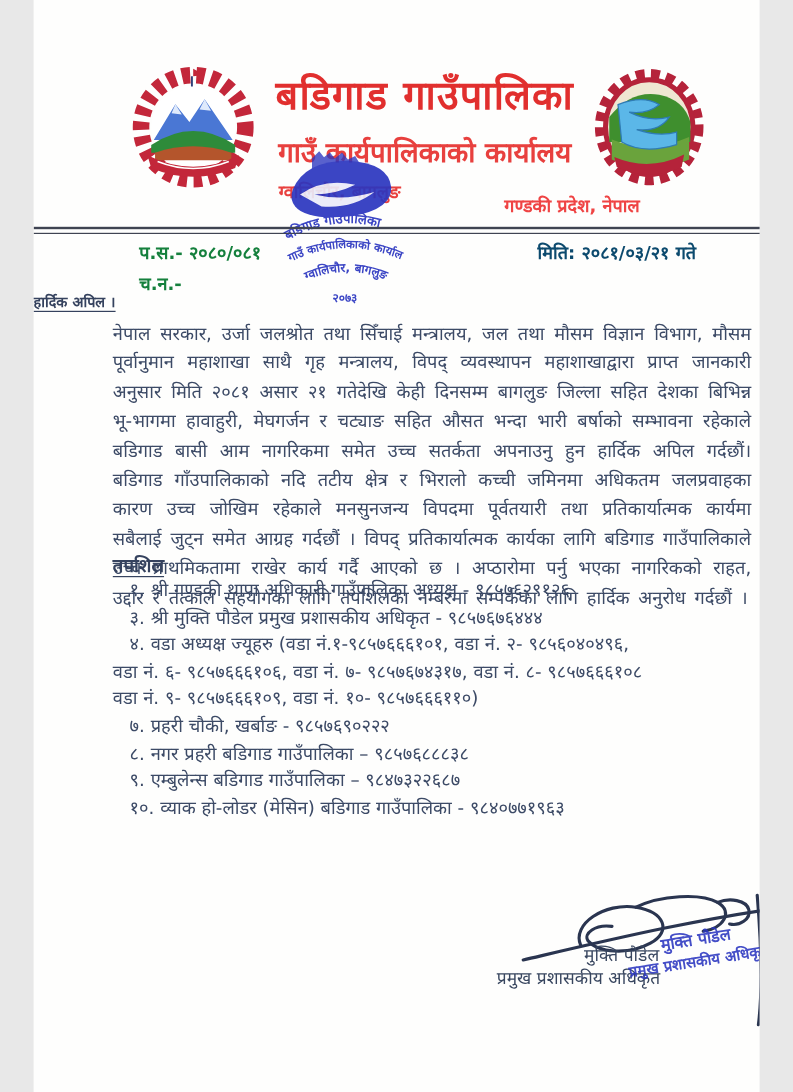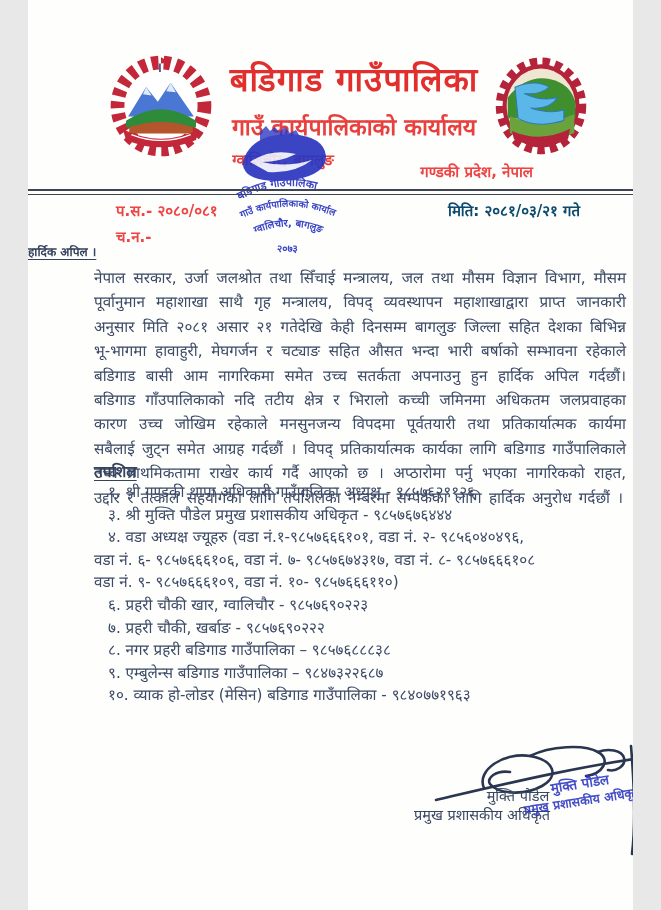--- a/index.html
+++ b/index.html
@@ -27,21 +27,21 @@
   }
   .province{
     position:absolute;right:100px;top:161px;
     font-size:15px;font-weight:bold;color:#ef4444;white-space:nowrap;
   }
   .rule{position:absolute;left:0;width:661px;background:#3f4452;}
   .rule-a{top:189px;height:2px;}
   .rule-b{top:194px;height:1px;}
   .hstamp{position:absolute;left:192px;top:124px;width:132px;height:136px;opacity:.92;}
   
-  .meta{position:absolute;font-size:15px;font-weight:600;color:#ef4444;white-space:nowrap;}
+  .meta{position:absolute;font-size:15px;font-weight:600;color:#15803d;white-space:nowrap;}
   .ref{left:88px;top:200px;}
   .date{left:420px;top:200px;color:#0c4a6e;}
   .chalani{left:88px;top:226px;}
   
   .heading{
     position:absolute;left:0;top:243px;width:661px;
     font-size:12px;font-weight:bold;color:#35425e;
     text-decoration:underline;text-underline-offset:3px;
   }
   .para{
@@ -140,21 +140,20 @@
 
   <div class="heading">हार्दिक अपिल ।</div>
   <div class="para">नेपाल सरकार, उर्जा जलश्रोत तथा सिँचाई मन्त्रालय, जल तथा मौसम विज्ञान विभाग, मौसम पूर्वानुमान महाशाखा साथै गृह मन्त्रालय, विपद् व्यवस्थापन महाशाखाद्वारा प्राप्त जानकारी अनुसार मिति २०८१ असार २१ गतेदेखि केही दिनसम्म बागलुङ जिल्ला सहित देशका बिभिन्न भू-भागमा हावाहुरी, मेघगर्जन र चट्याङ सहित औसत भन्दा भारी बर्षाको सम्भावना रहेकाले बडिगाड बासी आम नागरिकमा समेत उच्च सतर्कता अपनाउनु हुन हार्दिक अपिल गर्दछौं। बडिगाड गाँउपालिकाको नदि तटीय क्षेत्र र भिरालो कच्ची जमिनमा अधिकतम जलप्रवाहका कारण उच्च जोखिम रहेकाले मनसुनजन्य विपदमा पूर्वतयारी तथा प्रतिकार्यात्मक कार्यमा सबैलाई जुट्न समेत आग्रह गर्दछौं । विपद् प्रतिकार्यात्मक कार्यका लागि बडिगाड गाउँपालिकाले उच्च प्राथमिकतामा राखेर कार्य गर्दै आएको छ । अप्ठारोमा पर्नु भएका नागरिकको राहत, उद्दार र तत्काल सहयोगका लागि तपशिलका नम्बरमा सम्पर्कका लागि हार्दिक अनुरोध गर्दछौं ।</div>
   <div class="list-heading">तपशिल</div>
   <div class="contact-list">
       <div style="padding-left: 14px;">१. श्री गण्डकी थापा अधिकारी गाउँपालिका अध्यक्ष - ९८५७६२९१२६</div>
       <div style="padding-left: 14px;">३. श्री मुक्ति पौडेल प्रमुख प्रशासकीय अधिकृत - ९८५७६७६४४४</div>
       <div style="padding-left: 14px;">४. वडा अध्यक्ष ज्यूहरु (वडा नं.१-९८५७६६६१०१, वडा नं. २- ९८५६०४०४९६,</div>
       <div style="padding-left: 0px;">वडा नं. ६- ९८५७६६६१०६, वडा नं. ७- ९८५७६७४३१७, वडा नं. ८- ९८५७६६६१०८</div>
       <div style="padding-left: 0px;">वडा नं. ९- ९८५७६६६१०९, वडा नं. १०- ९८५७६६६११०)</div>
-      <div style="padding-left: 14px;">६. प्रहरी चौकी खार, ग्वालिचौर - ९८५७६९०२२३</div>
       <div style="padding-left: 14px;">७. प्रहरी चौकी, खर्बाङ - ९८५७६९०२२२</div>
       <div style="padding-left: 14px;">८. नगर प्रहरी बडिगाड गाउँपालिका – ९८५७६८८८३८</div>
       <div style="padding-left: 14px;">९. एम्बुलेन्स बडिगाड गाउँपालिका – ९८४७३२२६८७</div>
       <div style="padding-left: 14px;">१०. व्याक हो-लोडर (मेसिन) बडिगाड गाउँपालिका - ९८४०७७१९६३</div>
     </div>
 
   <svg class="sig-svg" viewBox="0 0 256 124">
     <g fill="none" stroke="#2a3550" stroke-width="2.6" stroke-linecap="round">
       <path d="M10 58 C 70 44, 160 22, 244 12"></path>
       <path d="M58 46 C 50 28, 78 10, 104 14 C 128 18, 134 34, 116 44 C 98 54, 72 52, 64 42 C 60 36, 70 28, 84 30"></path>

